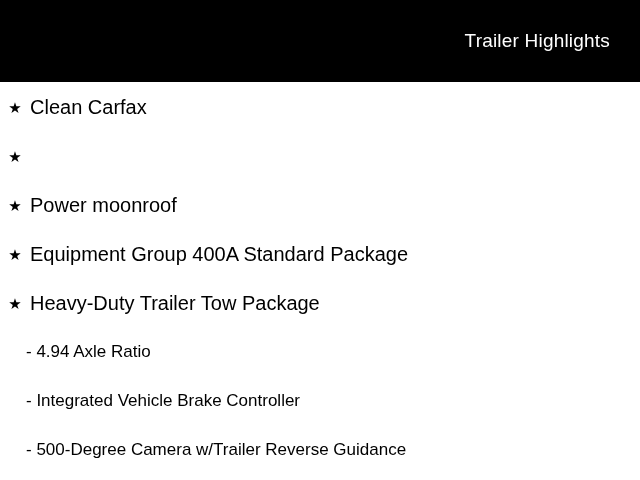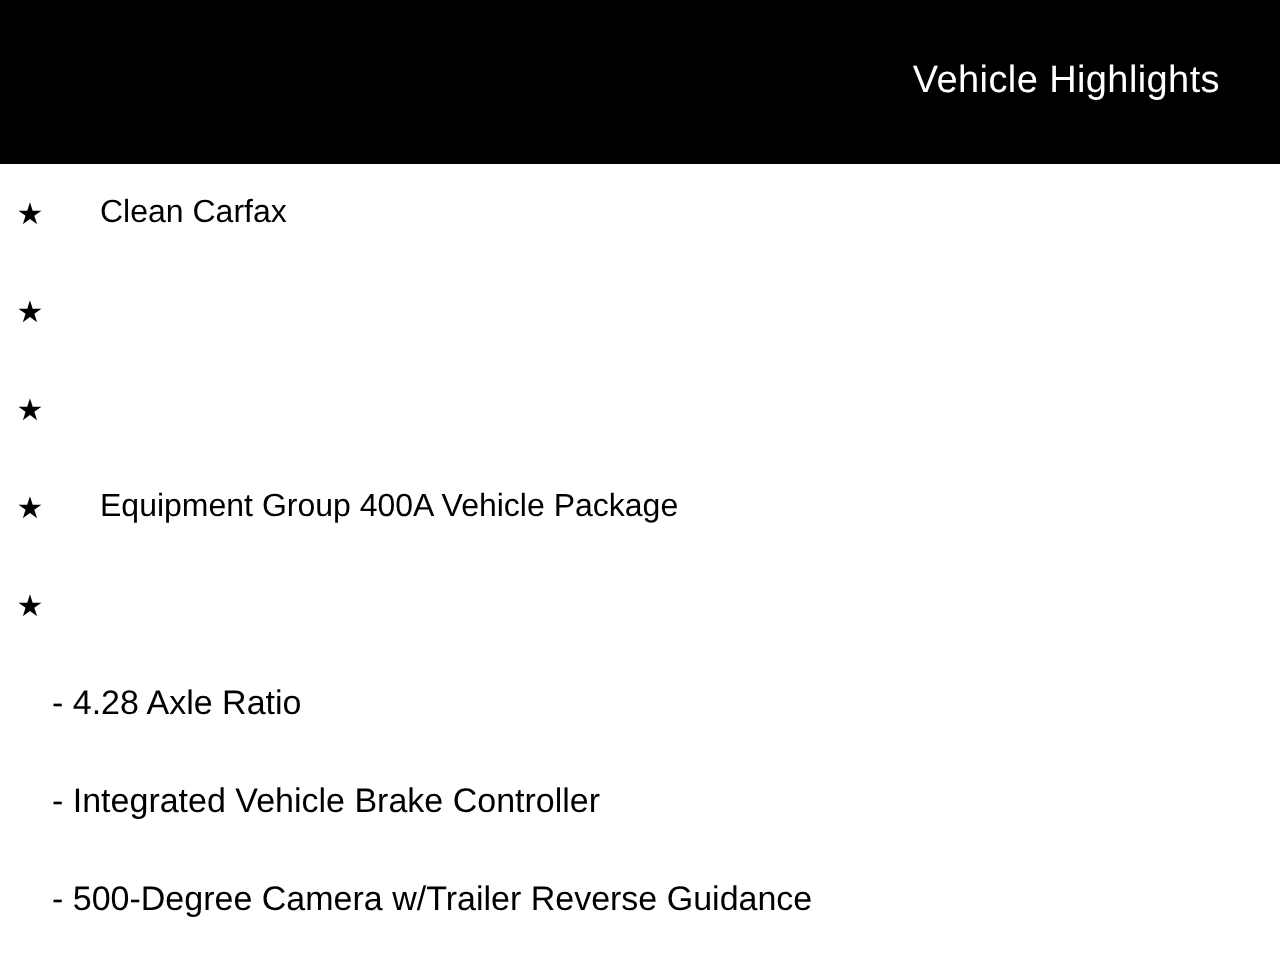--- a/index.html
+++ b/index.html
@@ -57,24 +57,23 @@
     width: 30px;
     min-width: 30px;
     text-align: center;
     color: #000000;
     font-size: 15px;
     line-height: 22px;
     padding-top: 1px;
   }
   .item-label {
     color: #000000;
-    font-size: 16px;
+    font-size: 20px;
     line-height: 22px;
     white-space: nowrap;
-    margin-left: 20px;
   }
   .subitem {
     display: flex;
     align-items: flex-start;
     height: 49px;
   }
   .sub-spacer {
     width: 26px;
     min-width: 26px;
   }
@@ -84,50 +83,52 @@
     line-height: 22px;
     white-space: nowrap;
   }
 </style>
 </head>
 <body>
 
 <div class="page">
 
   <div class="header-bar">
-    <div class="header-title">Vehicle Highlights</div>
+    <div class="header-title">Trailer Highlights</div>
   </div>
 
   <div class="content">
 
     <div class="item">
       <span class="bullet">★</span>
       <span class="item-label">Clean Carfax</span>
     </div>
 
     <div class="item">
       <span class="bullet">★</span>
     </div>
 
     <div class="item">
       <span class="bullet">★</span>
+      <span class="item-label">Power moonroof</span>
     </div>
 
     <div class="item">
       <span class="bullet">★</span>
-      <span class="item-label">Equipment Group 400A Vehicle Package</span>
+      <span class="item-label">Equipment Group 400A Standard Package</span>
     </div>
 
     <div class="item">
       <span class="bullet">★</span>
+      <span class="item-label">Heavy-Duty Trailer Tow Package</span>
     </div>
 
     <div class="subitem">
       <span class="sub-spacer"></span>
-      <span class="subitem-label">- 4.28 Axle Ratio</span>
+      <span class="subitem-label">- 4.94 Axle Ratio</span>
     </div>
 
     <div class="subitem">
       <span class="sub-spacer"></span>
       <span class="subitem-label">- Integrated Vehicle Brake Controller</span>
     </div>
 
     <div class="subitem">
       <span class="sub-spacer"></span>
       <span class="subitem-label">- 500-Degree Camera w/Trailer Reverse Guidance</span>

